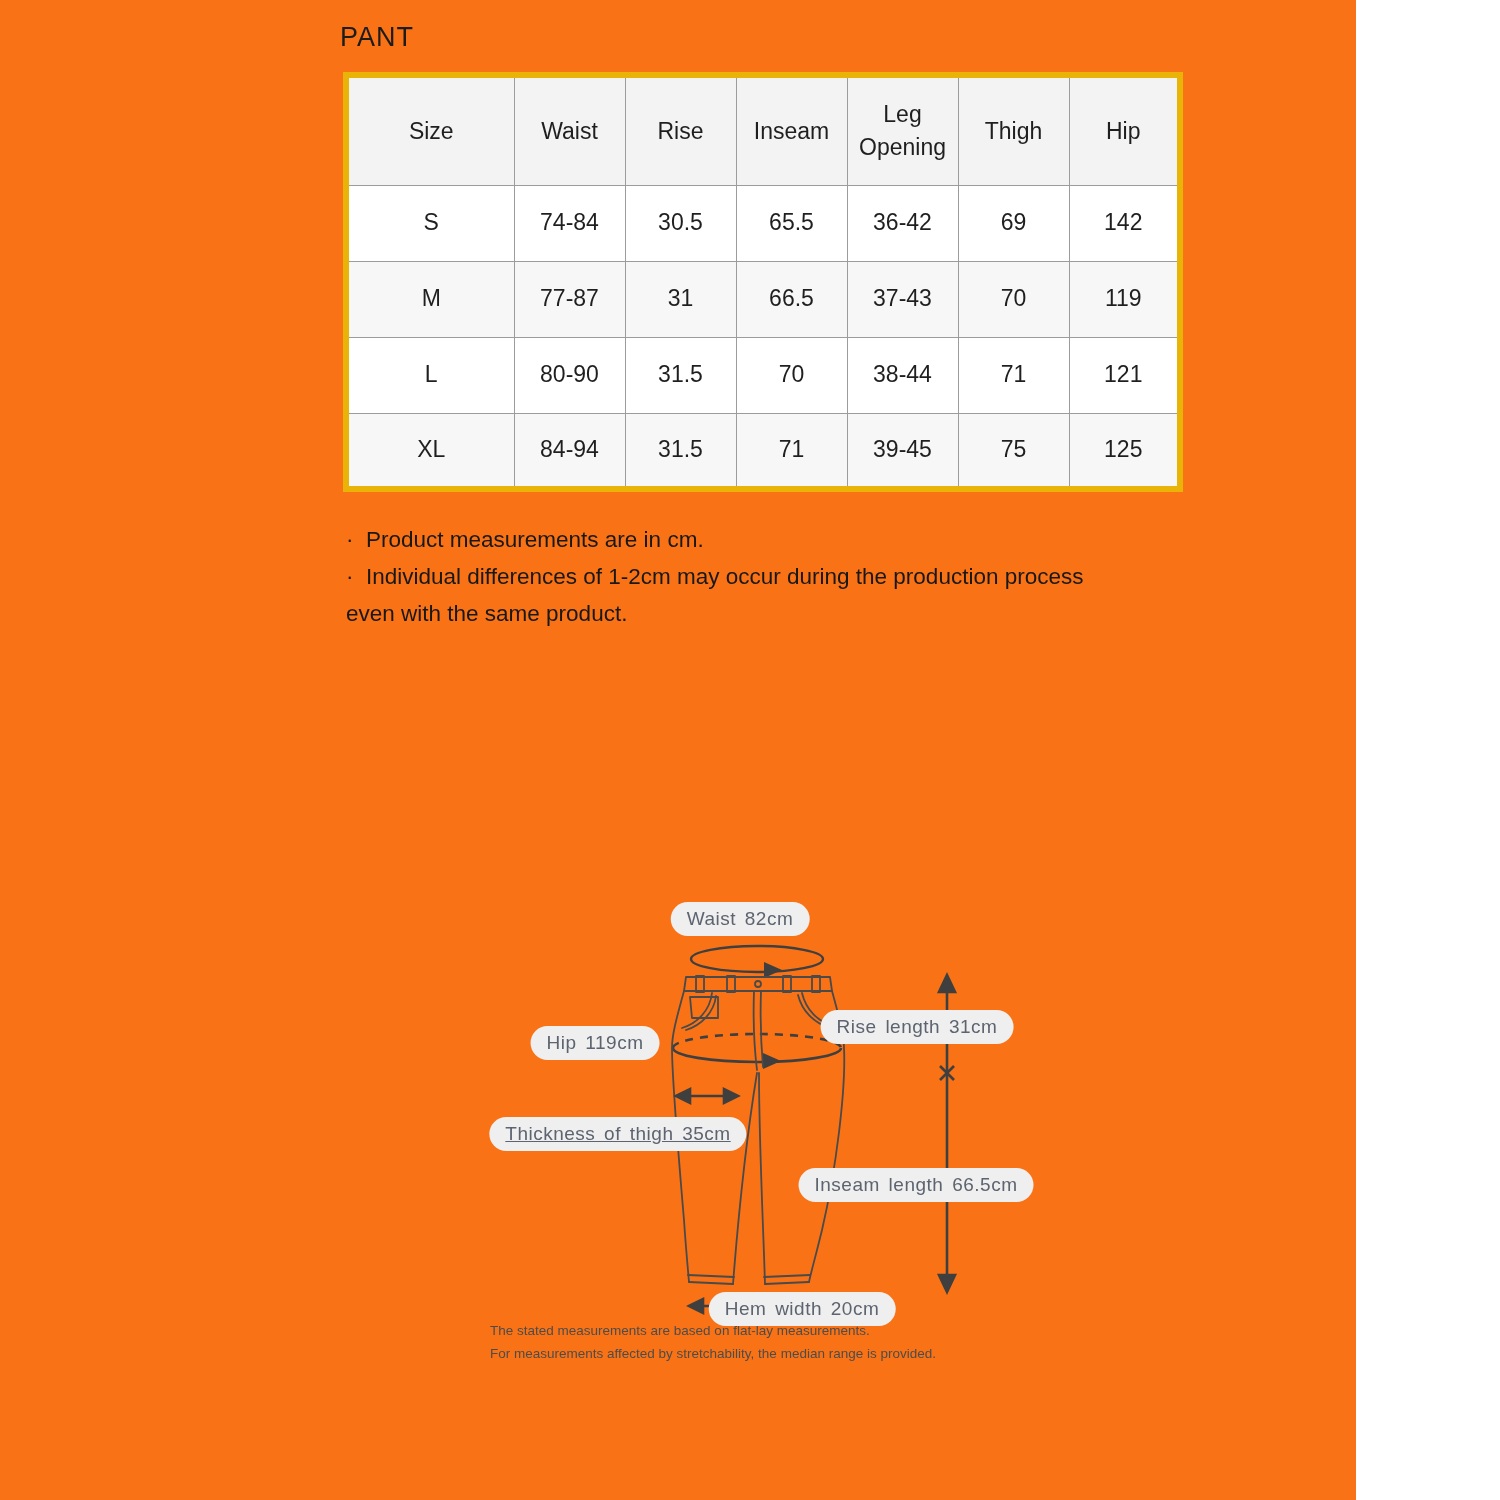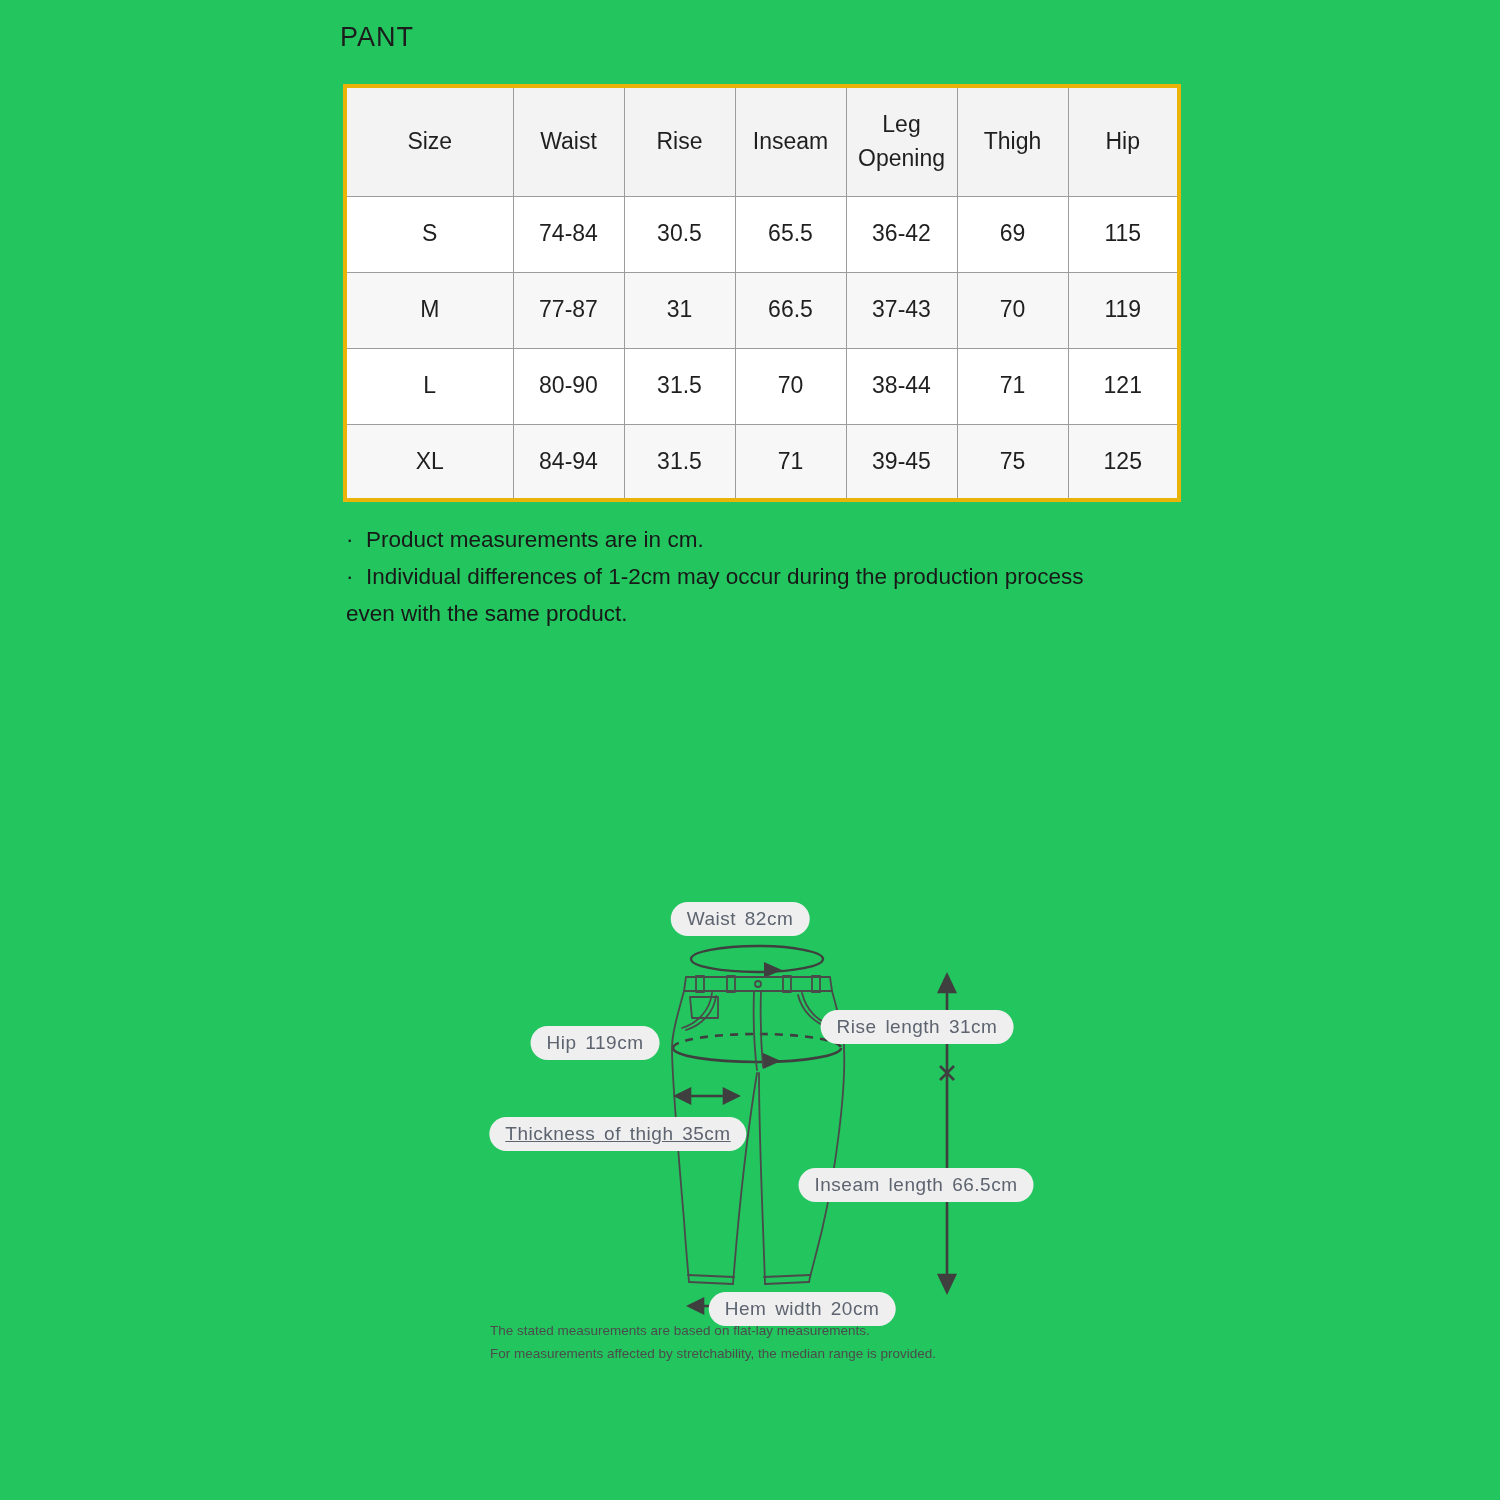--- a/index.html
+++ b/index.html
@@ -1,28 +1,28 @@
 <!DOCTYPE html>
 <html><head>
 <meta charset="utf-8">
 <style>
   html,body{margin:0;padding:0;background:#ffffff;}
   .stage{
-    position:relative;width:1500px;height:1500px;background:#22c55e;overflow:hidden;
+    position:relative;width:1356px;height:1500px;background:#f97316;overflow:hidden;
     font-family:"Liberation Sans", sans-serif;color:#1e1e1e;
   }
   
   .page-title{
     position:absolute;left:340px;top:22px;font-size:27px;letter-spacing:1px;color:#1c1c1c;
   }
   
   table.size-table{
-    position:absolute;left:343px;top:84px;width:834px;
+    position:absolute;left:343px;top:72px;width:834px;
     border-collapse:collapse;table-layout:fixed;
-    border:4px solid #eab308;
+    border:6px solid #eab308;
     font-size:23px;color:#1f1f1f;padding-left:27px;
   }
   table.size-table td,table.size-table th{
     border:1px solid #9c9c9c;text-align:center;vertical-align:middle;
     font-weight:400;padding:0 4px;line-height:1.45;
   }
   table.size-table thead tr{height:110px;}
   table.size-table thead th{background:#f3f3f3;}
   table.size-table tbody tr{height:76px;}
   table.size-table tbody tr:nth-child(even) td{background:#f7f7f7;}
@@ -78,21 +78,21 @@
       </tr>
     </thead>
     <tbody>
       <tr>
         <td>S</td>
         <td>74-84</td>
         <td>30.5</td>
         <td>65.5</td>
         <td>36-42</td>
         <td>69</td>
-        <td>115</td>
+        <td>142</td>
       </tr>
       <tr>
         <td>M</td>
         <td>77-87</td>
         <td>31</td>
         <td>66.5</td>
         <td>37-43</td>
         <td>70</td>
         <td>119</td>
       </tr>

